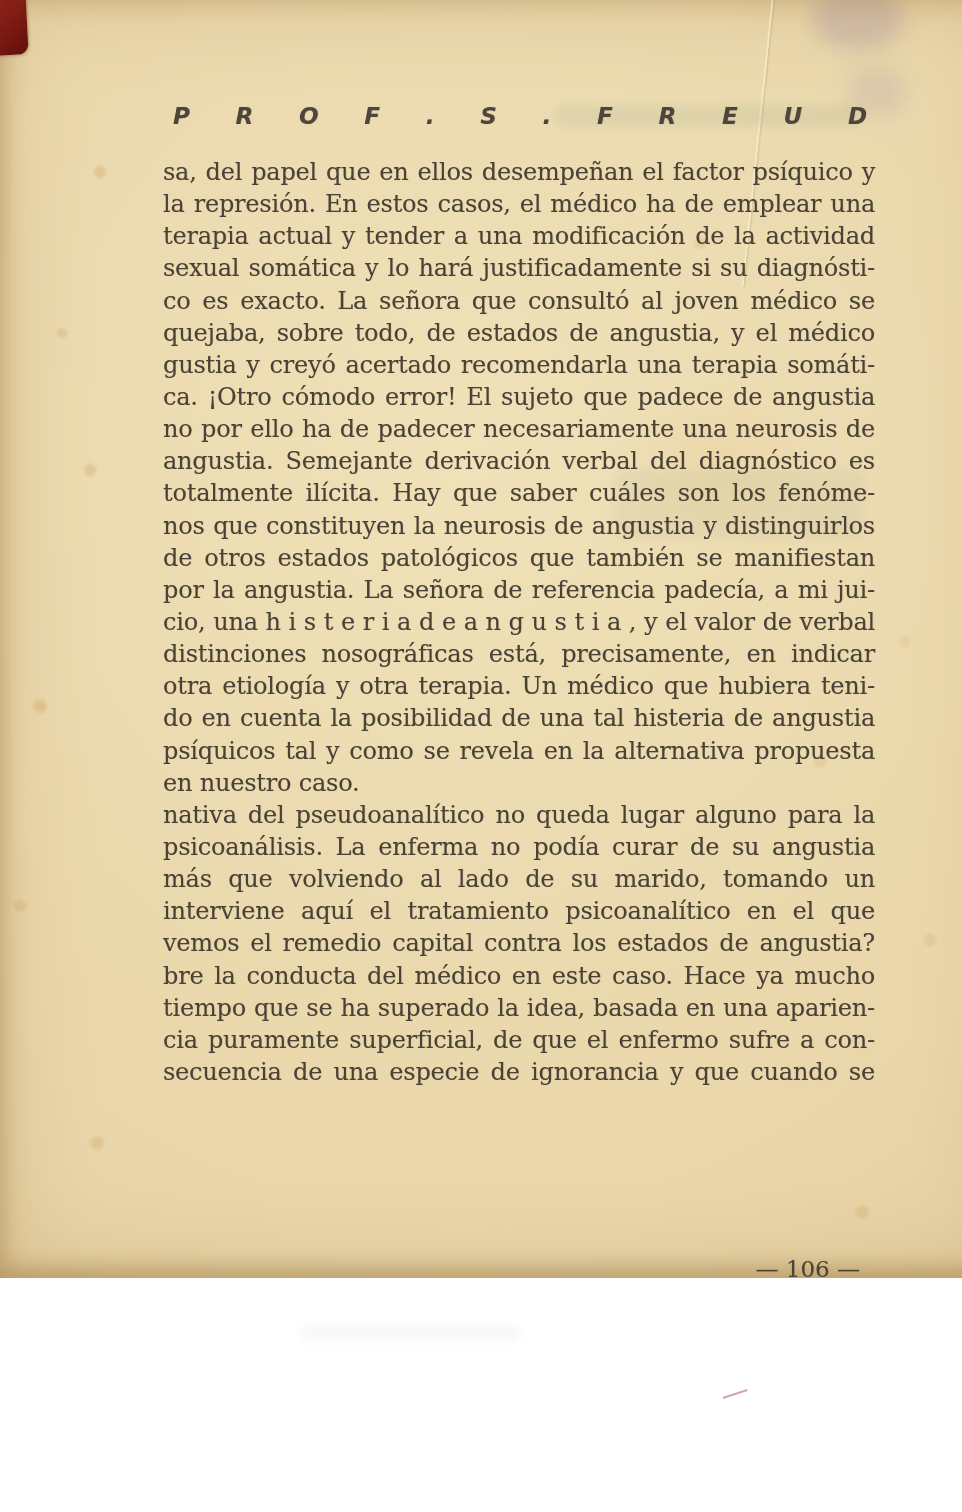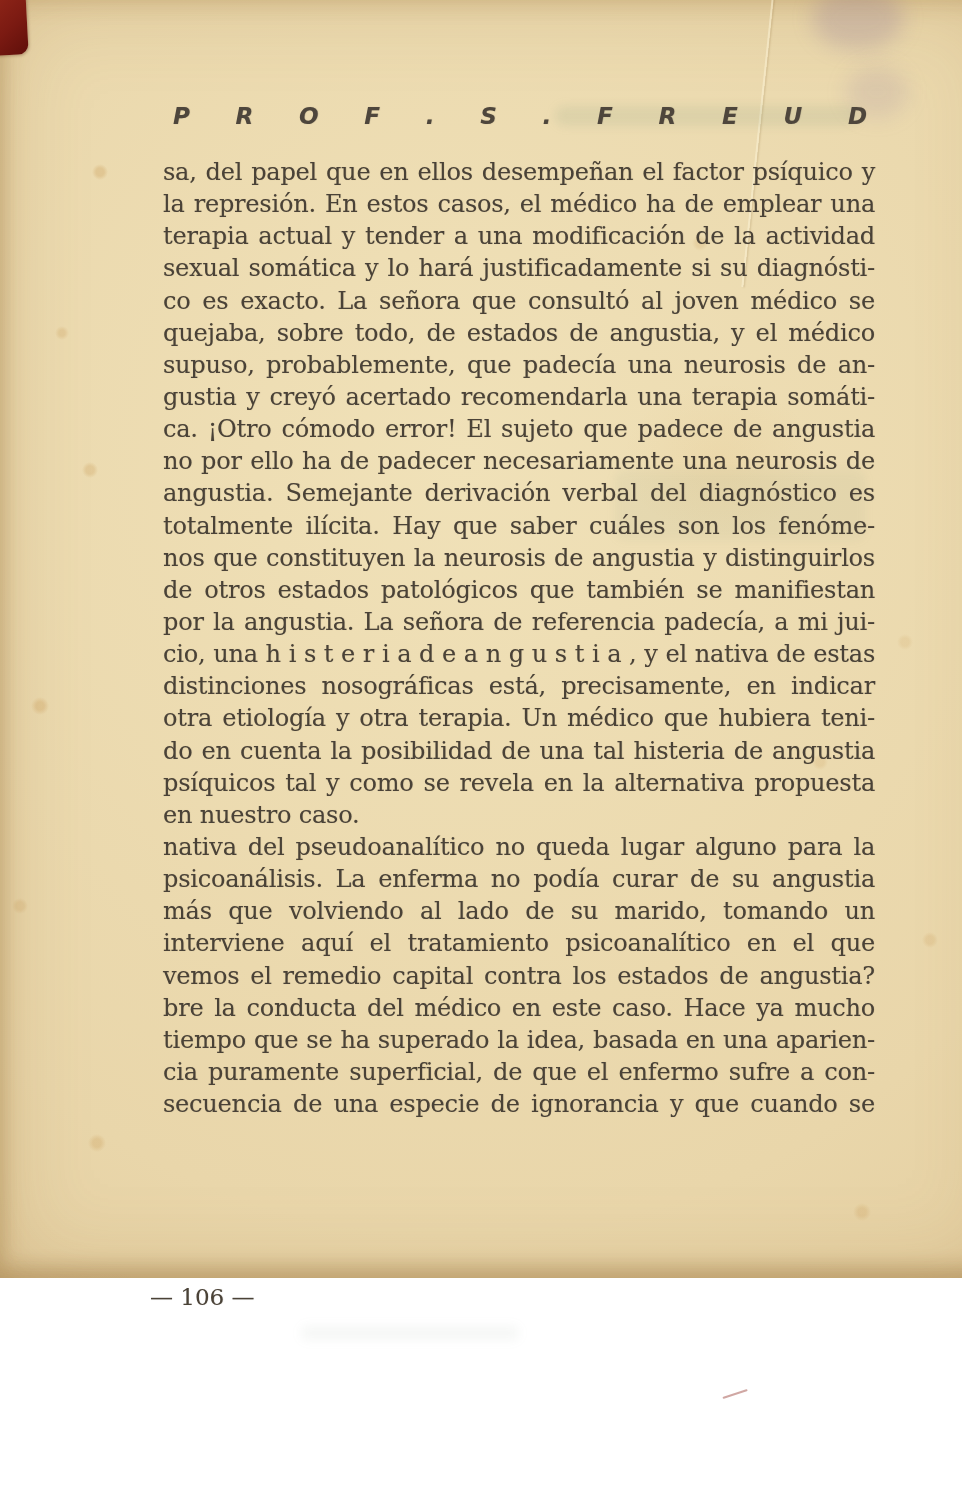--- a/index.html
+++ b/index.html
@@ -90,22 +90,22 @@
     text-shadow: 0.3px 0.3px 0.7px rgba(74,66,55,0.30);
   }
   .line {
     height: 32.15px; line-height: 32.15px;
     text-align: justify; text-align-last: justify;
     white-space: nowrap;
   }
   .line.noj { text-align-last: left; }
   .line.indent { padding-left: 30px; }
   .page-number {
-    position: absolute; left: 150px; top: 1284px; width: 710px;
-    text-align: left;
+    position: absolute; left: 150px; top: 1256px; width: 710px;
+    text-align: right;
     color: var(--ink, #4a4237);
     font-size: 23px;
     text-shadow: 0.3px 0.3px 0.7px rgba(74,66,55,0.30);
   }
 </style>
 </head>
 <body>
 
 <div class="paper" style="--paper: #e9d5a8; --ink: #4a4237; --ink-header: #4e463c; --corner: #7b1a12;">
 
@@ -121,30 +121,29 @@
 
   <div class="page-header">P R O F . S . F R E U D</div>
 
   <div class="body-text">
       <div class="line">sa, del papel que en ellos desempeñan el factor psíquico y</div>
       <div class="line">la represión. En estos casos, el médico ha de emplear una</div>
       <div class="line">terapia actual y tender a una modificación de la actividad</div>
       <div class="line">sexual somática y lo hará justificadamente si su diagnósti-</div>
       <div class="line">co es exacto. La señora que consultó al joven médico se</div>
       <div class="line">quejaba, sobre todo, de estados de angustia, y el médico</div>
-      <div class="line">supuso, probablemente, que padecía una neurosis de an-</div>
       <div class="line">gustia y creyó acertado recomendarla una terapia somáti-</div>
       <div class="line">ca. ¡Otro cómodo error! El sujeto que padece de angustia</div>
       <div class="line">no por ello ha de padecer necesariamente una neurosis de</div>
       <div class="line">angustia. Semejante derivación verbal del diagnóstico es</div>
       <div class="line">totalmente ilícita. Hay que saber cuáles son los fenóme-</div>
       <div class="line">nos que constituyen la neurosis de angustia y distinguirlos</div>
       <div class="line">de otros estados patológicos que también se manifiestan</div>
       <div class="line">por la angustia. La señora de referencia padecía, a mi jui-</div>
-      <div class="line">cio, una h i s t e r i a d e a n g u s t i a , y el nativa de estas</div>
+      <div class="line">cio, una h i s t e r i a d e a n g u s t i a , y el valor de verbal</div>
       <div class="line">distinciones nosográficas está, precisamente, en indicar</div>
       <div class="line">otra etiología y otra terapia. Un médico que hubiera teni-</div>
       <div class="line">do en cuenta la posibilidad de una tal histeria de angustia</div>
       <div class="line">psíquicos tal y como se revela en la alternativa propuesta</div>
       <div class="line noj">en nuestro caso.</div>
       <div class="line">nativa del pseudoanalítico no queda lugar alguno para la</div>
       <div class="line">psicoanálisis. La enferma no podía curar de su angustia</div>
       <div class="line">más que volviendo al lado de su marido, tomando un</div>
       <div class="line">interviene aquí el tratamiento psicoanalítico en el que</div>
       <div class="line">vemos el remedio capital contra los estados de angustia?</div>

